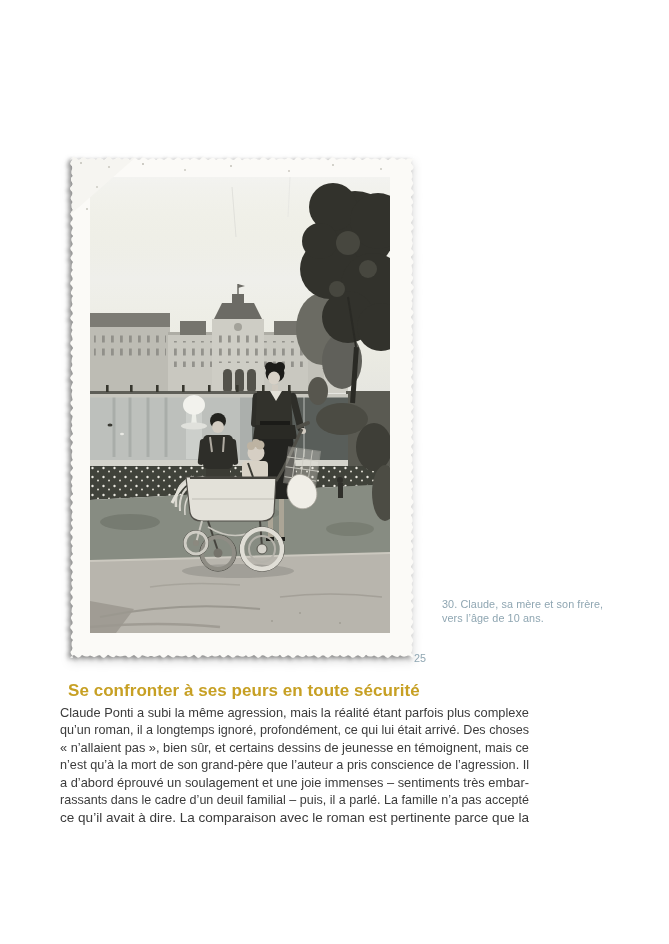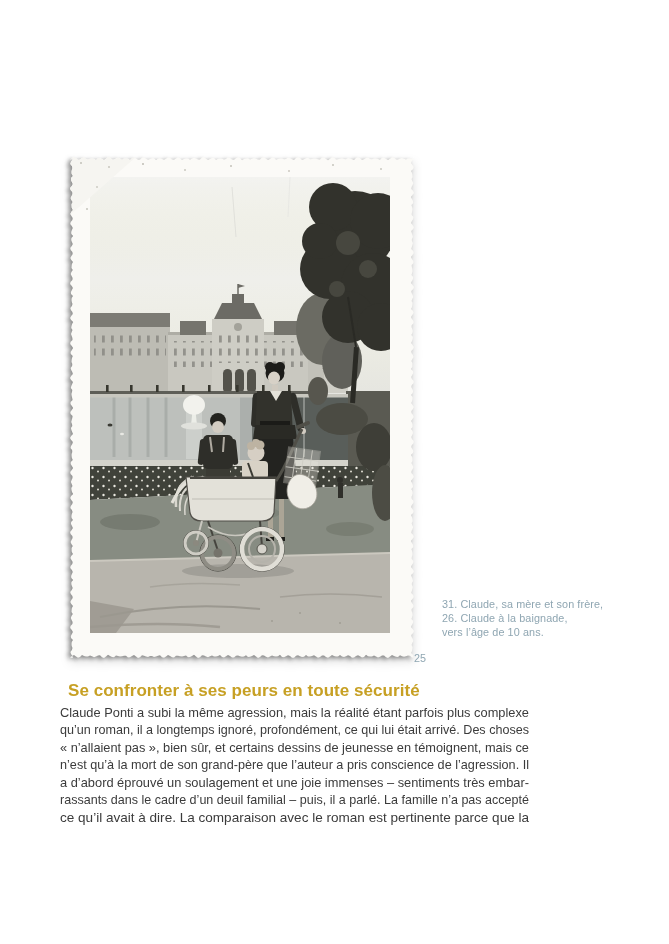--- a/index.html
+++ b/index.html
@@ -290,22 +290,21 @@
             <circle cx="106" cy="366" r="3" fill="#8b897f"></circle>
           </g>
         </g>
       </svg>
       <div class="corner-crease"></div>
       <div class="speckles"></div>
     </div>
   </div>
 
   <div class="caption">
-    <div>31. Claude, sa mère et son frère,</div>
-    <div>26. Claude à la baignade,</div>
+    <div>30. Claude, sa mère et son frère,</div>
     <div>vers l’âge de 10 ans.</div>
   </div>
 
   <div class="page-number">25</div>
 
   <h2 class="heading">Se confronter à ses peurs en toute sécurité</h2>
 
   <div class="body-text">
     <span class="fit-line" style="transform: scaleX(1.002);">Claude Ponti a subi la même agression, mais la réalité étant parfois plus complexe</span>
     <span class="fit-line" style="transform: scaleX(0.9826);">qu’un roman, il a longtemps ignoré, profondément, ce qui lui était arrivé. Des choses</span>

